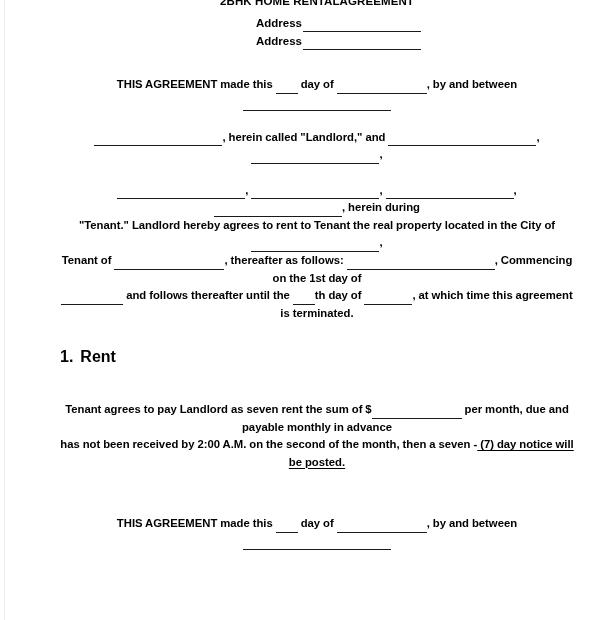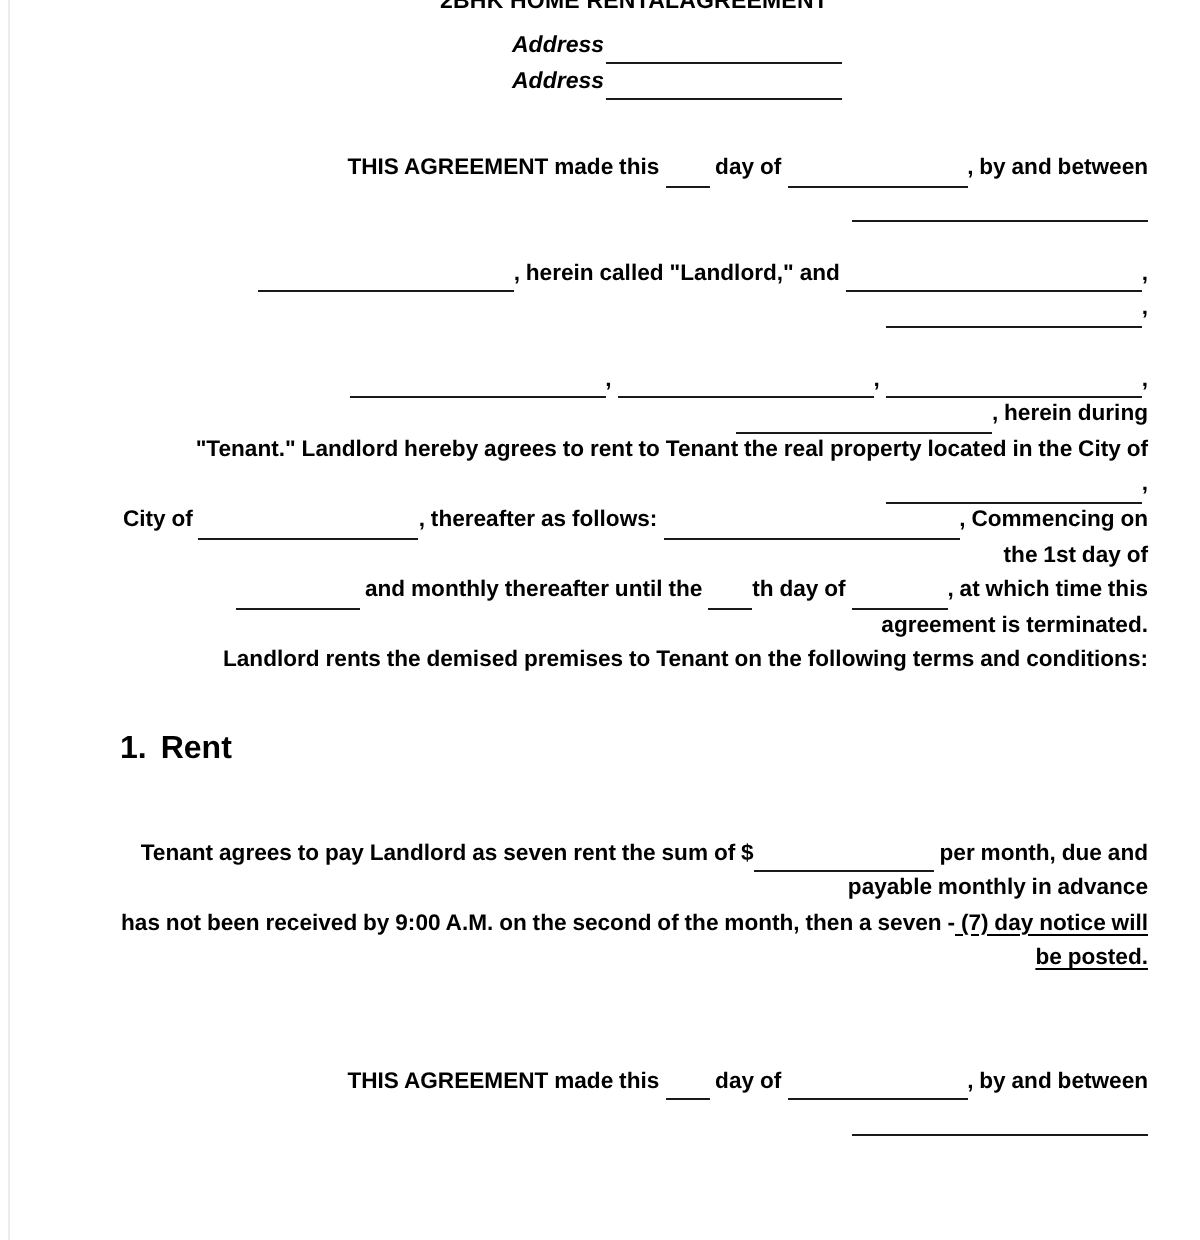--- a/index.html
+++ b/index.html
@@ -48,21 +48,20 @@
     letter-spacing: 0.1px;
     margin: 0;
     padding: 0;
     position: relative;
     top: -4px;
     white-space: nowrap;
   }
   
   .address-block {
     margin-top: 3px;
-    font-style: italic;
   }
   .address-line {
     font-weight: bold;
     font-size: 11.5px;
     line-height: 18px;
     color: #000;
     padding-left: 196px;
     white-space: nowrap;
   }
   .address-line .rule {
@@ -72,21 +71,21 @@
     height: 10px;
     vertical-align: bottom;
     margin-left: 1px;
   }
   
   .para {
     font-weight: bold;
     font-size: 11.3px;
     line-height: 17.6px;
     color: #000;
-    text-align: right;
+    text-align: center;
     word-spacing: -0.2px;
   }
   .blank-line { height: 17.6px; }
   .spacer-sm { height: 9px; }
   .spacer-lg { height: 26px; }
   .spacer-xl { height: 35px; }
 
   .u {
     display: inline-block;
     border-bottom: 1px solid #1a1a1a;
@@ -161,50 +160,49 @@
         <span class="u u-xxl"></span><span>,</span>
         <span class="u u-xxl"></span><span>, herein during</span>
       </div>
 
       <div>
         <span>"Tenant."  Landlord hereby agrees to rent to Tenant the real property located in the City of</span>
         <span class="u u-xxl"></span><span>,</span>
       </div>
 
       <div>
-        <span>City of</span>
+        <span>Tenant of</span>
         <span class="u u-xl"></span><span>, thereafter as follows:</span>
         <span class="u u-3xl"></span><span>, Commencing on the 1st day of</span>
       </div>
 
       <div>
         <span class="u u-m"></span>
-        <span>and monthly thereafter until the</span>
+        <span>and follows thereafter until the</span>
         <span class="u u-xs"></span><span>th day of</span>
         <span class="u u-s"></span><span>, at which time this agreement is terminated.</span>
       </div>
 
-      <div>Landlord rents the demised premises to Tenant on the following terms and conditions:</div>
     </div>
 
     <div class="spacer-lg"></div>
 
     <div class="section-head">
       <span class="num">1.</span><span>Rent</span>
     </div>
 
     <div class="spacer-xl"></div>
 
     <div class="para">
       <div>
         <span>Tenant agrees to pay Landlord as seven rent the sum of $</span><span class="u u-l"></span>
         <span>per month, due and payable monthly in advance</span>
       </div>
       <div>
-        <span>has not been received by 9:00 A.M. on the second of the month, then a seven -</span><span class="underline-txt"> (7) day notice will be posted.</span>
+        <span>has not been received by 2:00 A.M. on the second of the month, then a seven -</span><span class="underline-txt"> (7) day notice will be posted.</span>
       </div>
     </div>
 
     <div class="spacer-xl"></div>
     <div class="spacer-sm"></div>
 
     <div class="para">
 
       <div>
         <span>THIS AGREEMENT made this</span>

